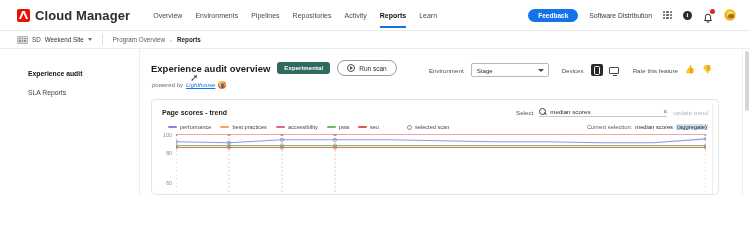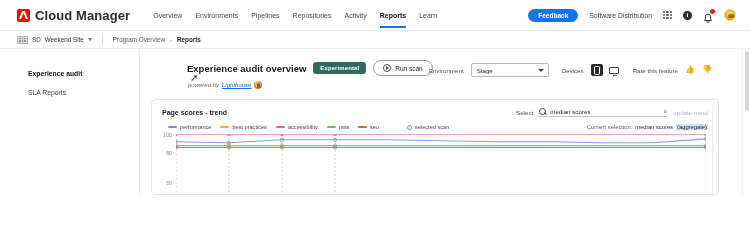--- a/index.html
+++ b/index.html
@@ -82,21 +82,21 @@
   
   .sidebar {
     position: absolute; left: 0; top: 49px; width: 140px; height: 146px;
     background: #fff; border-right: 1px solid #ededed; padding-top: 15px;
   }
   .side-item { font-size: 6.8px; color: #3d3d3d; padding: 6px 0 6px 28px; cursor: pointer; white-space: nowrap; }
   .side-item.active { color: #131313; font-weight: 700; }
 
   
   .main { position: absolute; left: 141px; top: 49px; width: 590px; height: 146px; background: #fff; }
-  .main-inner { padding: 11px 0 0 10px; margin-left: 36px; }
+  .main-inner { padding: 11px 0 0 10px; }
 
   .title-row { display: flex; align-items: center; gap: 7px; }
   .page-title { font-size: 9.5px; font-weight: 700; color: #1b1b1b; white-space: nowrap; }
   .exp-badge {
     background: #2e6b5e; color: #fff; font-size: 6px; font-weight: 600;
     padding: 3px 7px; border-radius: 3px; white-space: nowrap; letter-spacing: .1px;
   }
   .runscan-btn {
     display: flex; align-items: center; gap: 4px;
     border: 1px solid #9b9b9b; border-radius: 10px; padding: 3px 9px; cursor: pointer; background: #fff;

